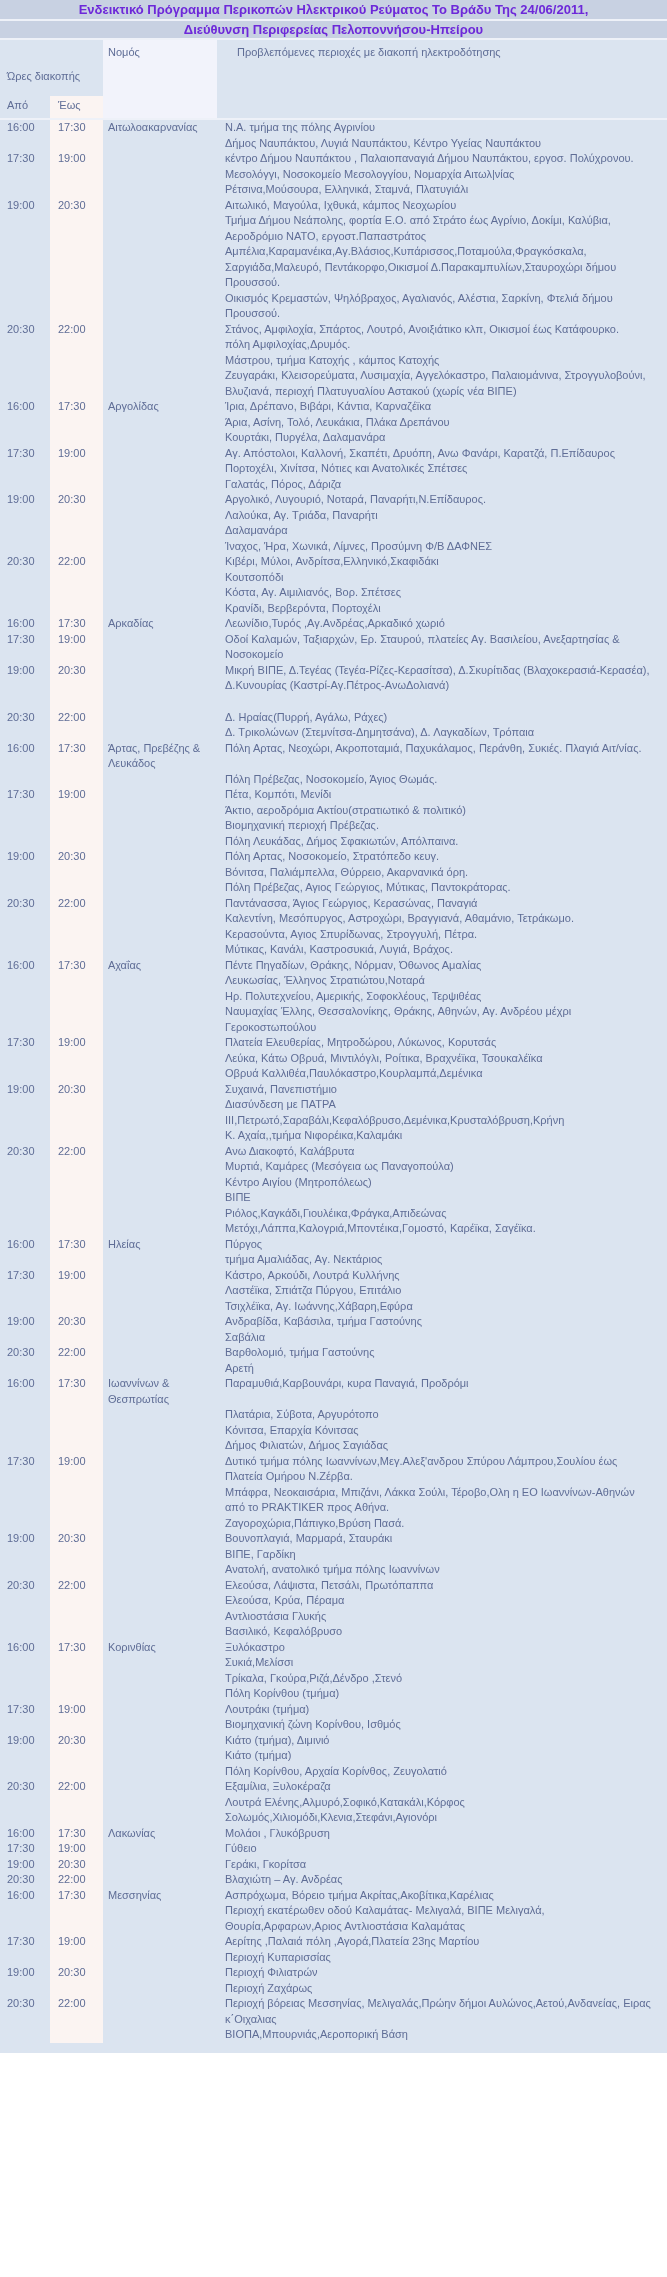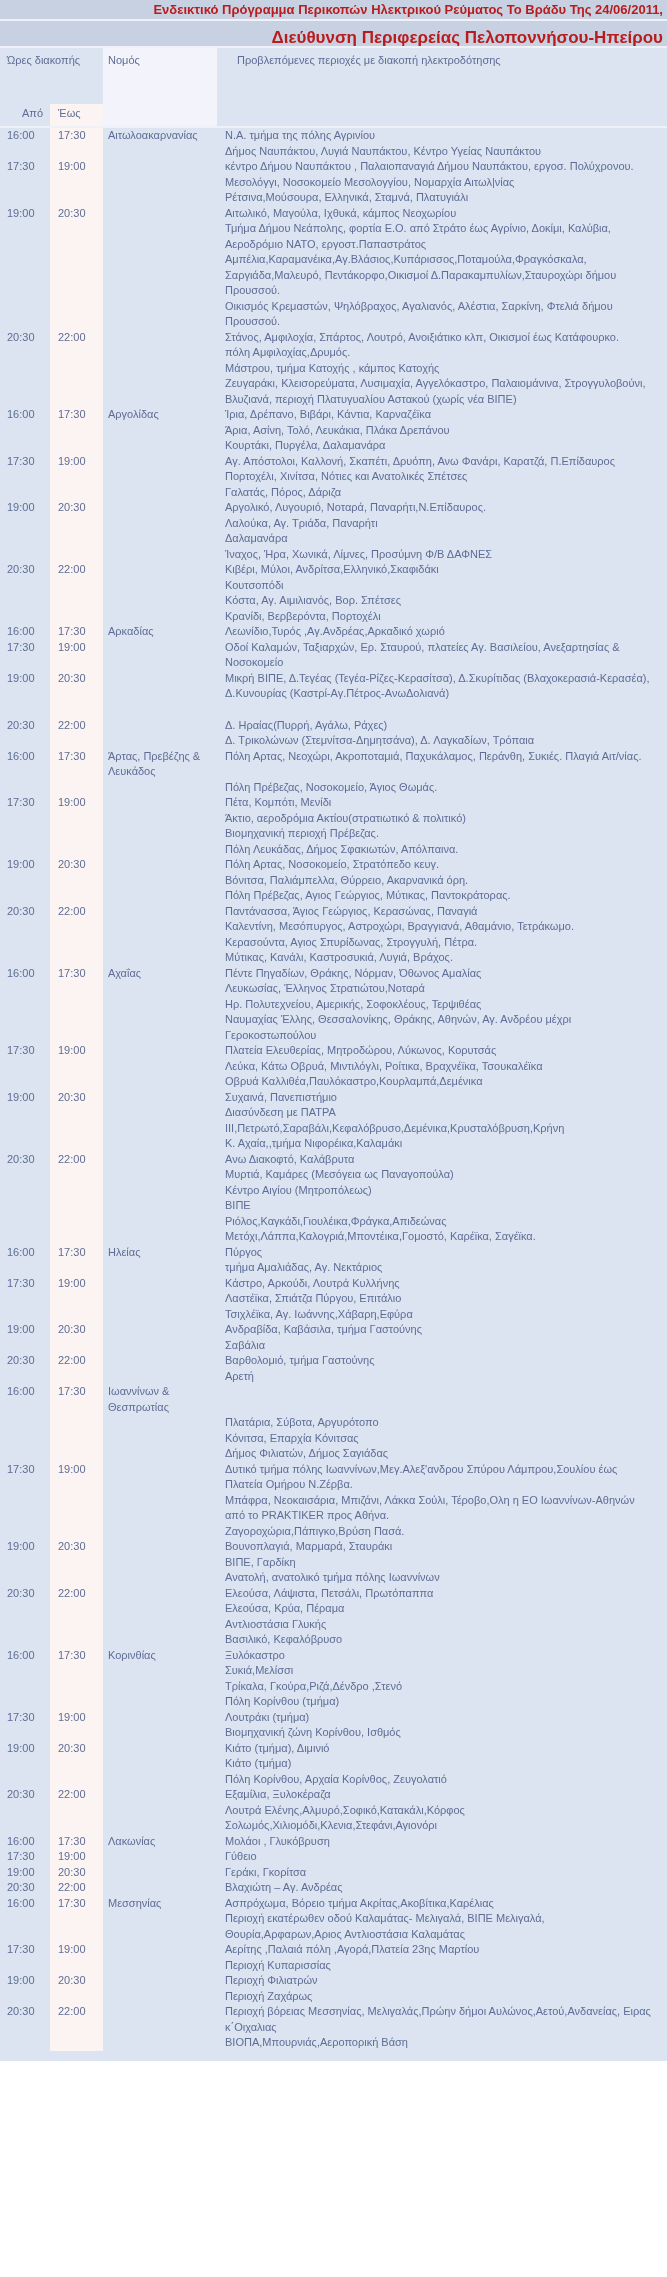--- a/index.html
+++ b/index.html
@@ -8,38 +8,38 @@
     background:#dbe4f0;
     font-family:"Liberation Sans","DejaVu Sans",sans-serif;
     color:#5f6d96;
     font-size:11px;
     line-height:15.5px;
     box-sizing:border-box;
   }
   *,*:before,*:after{box-sizing:border-box;}
   .title-bar{
     background:#c8d1e2;
-    color:#b91c1c;
+    color:#6d28d9;
     font-weight:bold;
     font-size:13px;
-    text-align:right;
+    text-align:center;
     padding:2px 4px 1px 4px;
     border-bottom:2px solid #eef1f8;
   }
-  .title-bar.second{font-size:17px;padding-top:9px;}
+  .title-bar.second{font-size:13px;padding-top:1px;}
   .header-grid{
     display:grid;
     grid-template-columns:50px 53px 114px 1fr;
     grid-template-rows:56px 22px;
     border-bottom:2px solid #eef1f8;
   }
-  .hours-cell{grid-column:1 / 3;grid-row:1;padding:5px 0 0 7px;}
+  .hours-cell{grid-column:1 / 3;grid-row:1;padding:5px 0 0 7px;margin-top:24px;}
   .nomos-head-cell{grid-column:3;grid-row:1 / 3;background:#f2f3fb;padding:5px 0 0 5px;}
   .areas-head-cell{grid-column:4;grid-row:1;padding:5px 10px 0 20px;}
-  .from-head-cell{grid-column:1;grid-row:2;padding:2px 0 0 22px;}
+  .from-head-cell{grid-column:1;grid-row:2;padding:2px 0 0 7px;}
   .to-head-cell{grid-column:2;grid-row:2;background:#fbf4f2;padding:2px 0 0 8px;}
   .rows{padding-bottom:10px;}
   .row{
     display:grid;
     grid-template-columns:50px 53px 114px 1fr;
     min-height:15.5px;
   }
   .c-from{padding-left:7px;}
   .c-to{background:#fbf4f2;padding-left:8px;}
   .c-nomos{padding-left:5px;padding-right:4px;}
@@ -486,20 +486,21 @@
       <div class="row">
         <div class="cell c-from"></div>
         <div class="cell c-to"></div>
         <div class="cell c-nomos"></div>
         <div class="cell c-area">Αρετή</div>
       </div>
       <div class="row">
         <div class="cell c-from">16:00</div>
         <div class="cell c-to">17:30</div>
         <div class="cell c-nomos">Ιωαννίνων &amp; Θεσπρωτίας</div>
+        <div class="cell c-area">Παραμυθιά,Καρβουνάρι, κυρα Παναγιά, Προδρόμι</div>
       </div>
       <div class="row">
         <div class="cell c-from"></div>
         <div class="cell c-to"></div>
         <div class="cell c-nomos"></div>
         <div class="cell c-area">Πλατάρια, Σύβοτα, Αργυρότοπο</div>
       </div>
       <div class="row">
         <div class="cell c-from"></div>
         <div class="cell c-to"></div>

